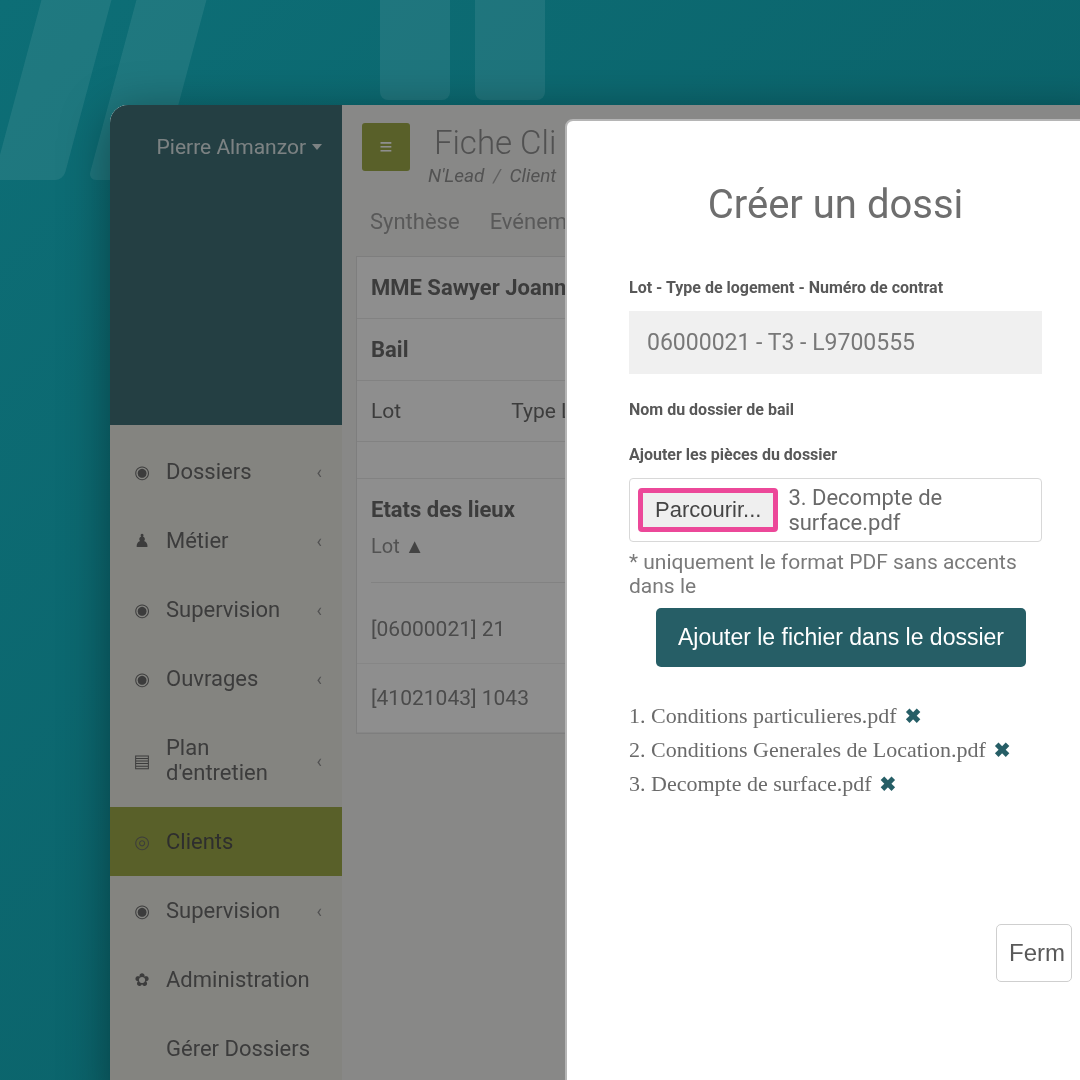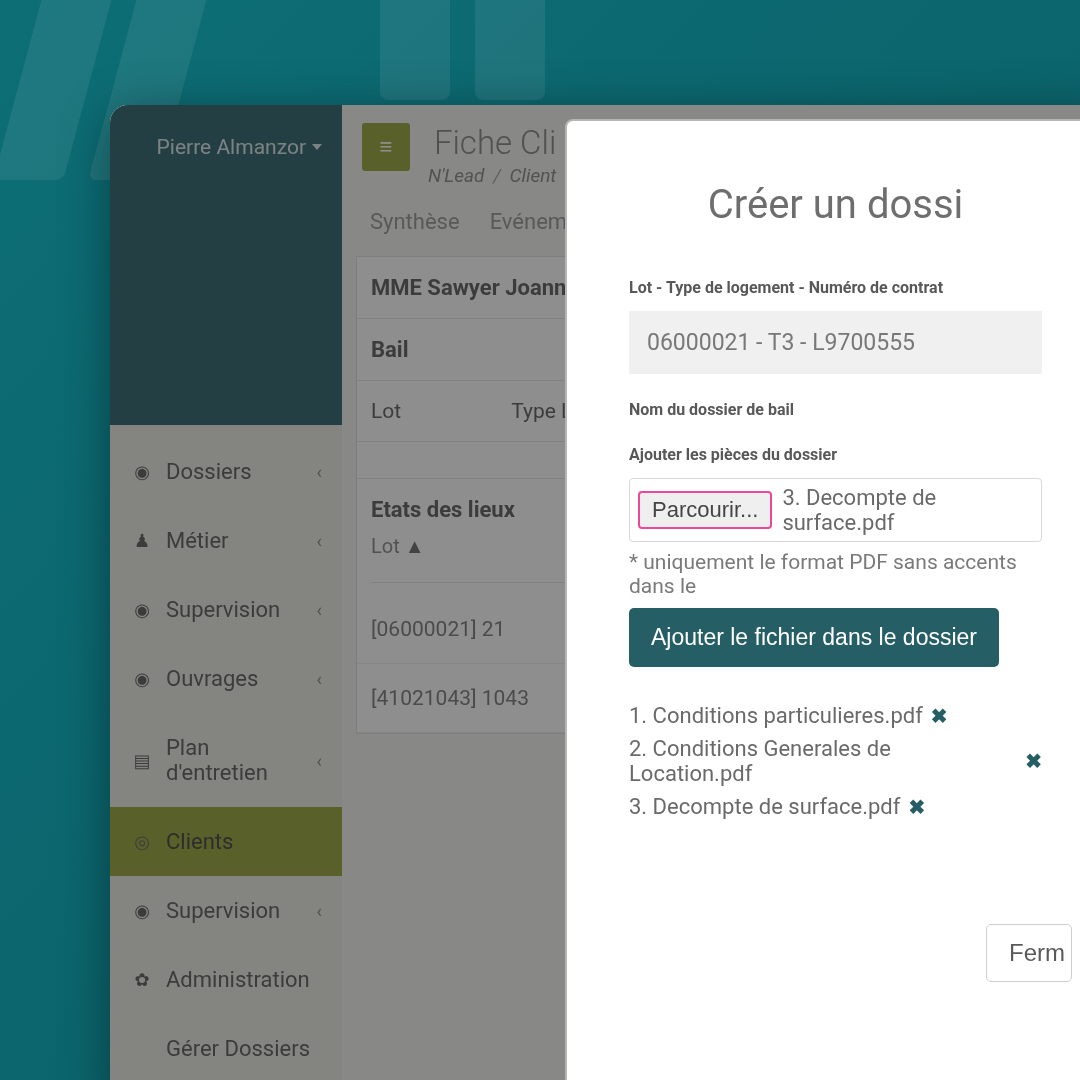--- a/index.html
+++ b/index.html
@@ -271,21 +271,21 @@
       display: flex;
       align-items: center;
       gap: 10px;
       border: 1px solid #d8d8d8;
       padding: 6px 8px;
       border-radius: 4px;
       max-width: 460px;
     }
     .browse-btn {
       background: #efefef;
-      border: 2px solid #ec4899;
+      border: 5px solid #ec4899;
       border-radius: 4px;
       padding: 4px 12px;
       font-size: 22px;
       color: #444;
       cursor: pointer;
     }
     .file-name {
       font-size: 22px;
       color: #6a6a6a;
     }
@@ -296,23 +296,25 @@
     }
     .add-btn {
       background: #265e66;
       color: #fff;
       border: none;
       padding: 16px 22px;
       font-size: 23px;
       border-radius: 5px;
       margin-top: 10px;
       cursor: pointer;
+      margin-left: 27px;
     }
     .file-list {
       margin-top: 32px;
+      font-family: Liberation Serif, serif;
     }
     .file-list-item {
       font-size: 22px;
       color: #6a6a6a;
       padding: 4px 0;
       display: flex;
       align-items: center;
       gap: 8px;
     }
     .remove-x {
@@ -323,21 +325,21 @@
     }
     .modal-footer {
       position: absolute;
       right: 10px;
       bottom: 100px;
     }
     .close-btn {
       background: #fff;
       border: 1px solid #cfcfcf;
       border-radius: 5px;
-      padding: 14px 6px 14px 22px;
+      padding: 14px 6px 14px 12px;
       font-size: 24px;
       color: #5a5a5a;
       cursor: pointer;
     }
   </style>
 </head>
 <body>
 
 <div class="backdrop">
   <div class="backdrop-shapes">

